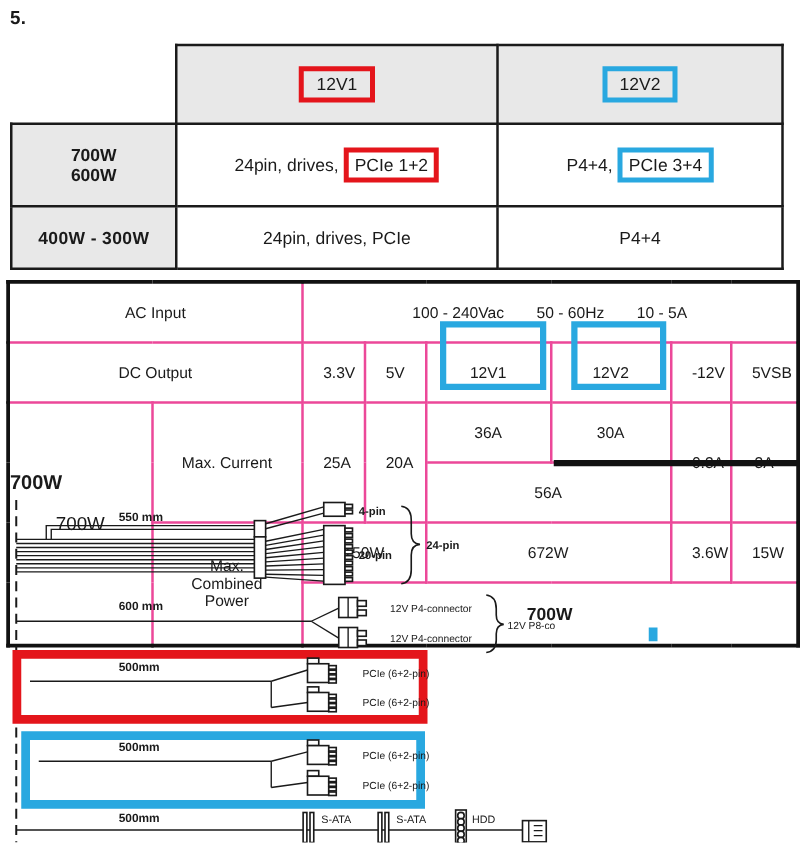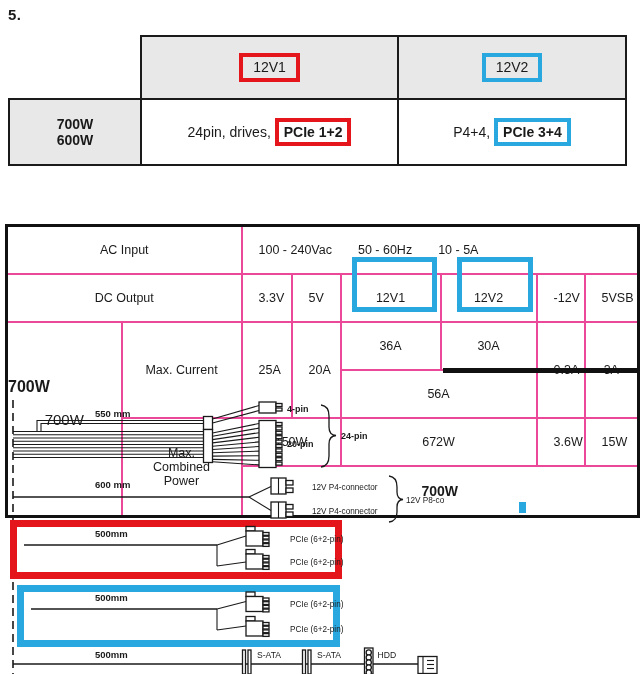--- a/index.html
+++ b/index.html
@@ -17,31 +17,31 @@
   td { text-align:center; vertical-align:middle; padding:16px; }
 
   .t1 { left:8px; top:35px; width:617px; }
   .t1 td { border:2px solid #1a1a1a; font-size:14px; }
   .t1 tr.rh { height:43px; } .t1 tr.r1 { height:55px; } .t1 tr.r2 { height:40px; } .t1 tr.r3 { height:42px; }
   .t1 .corner { border:none; background:#fff; }
   .gray { background:#e8e8e8; }
   .watt { font-weight:bold; font-size:14px; }
   .watt-sm { font-weight:bold; font-size:12.5px; letter-spacing:.3px; }
   .hbox { display:inline-block; padding:3px 10px; line-height:1.1; }
-  .ibox { display:inline-block; padding:2px 5px; line-height:1.15;font-weight:bold; }
+  .ibox { display:inline-block; padding:2px 5px; line-height:1.15; }
   .bred  { border:4px solid #e4151b; }
   .bblue { border:4px solid #29a8e0; }
 
   .t2 { left:5px; top:224px; width:632px; border:3px solid #111; }
   .t2 td { border:2px solid #ec4899; font-size:12.5px; }
   .t2 tr.ra { height:28px; } .t2 tr.rb { height:29px; } .t2 tr.rc { height:26px; }
   .t2 tr.rd { height:17px; } .t2 tr.re { height:19px;margin-left:40px; } .t2 tr.rf { height:19px; }
   .t2 .big { font-size:15px; }
   .t2 .total { font-weight:bold; font-size:14px; }
-  .acvals { display:flex; gap:26px; }
+  .acvals { display:flex; justify-content:center; gap:26px; }
 
   .overlay-box { position:absolute; border:5px solid #29a8e0; background:transparent; pointer-events:none; z-index:5; }
   .ob1 { left:352px; top:257px; width:75px; height:45px; }
   .ob2 { left:457px; top:257px; width:66px; height:45px; }
 
   .thick-bar { position:absolute; left:443px; top:368px; width:197px; height:5px; background:#111; }
 
   .section-label { position:absolute; left:8px; top:378px; font-weight:bold; font-size:16px; }
 
   
@@ -87,20 +87,25 @@
       <div>600W</div>
     </td>
     <td>
       <span>24pin, drives,</span>
       <span class="ibox bred">PCIe 1+2</span>
     </td>
     <td>
       <span>P4+4,</span>
       <span class="ibox bblue">PCIe 3+4</span>
     </td>
+  </tr>
+  <tr class="r3">
+    <td class="gray watt-sm">400W - 300W</td>
+    <td>24pin, drives, PCIe</td>
+    <td>P4+4</td>
   </tr>
 </tbody>
   </table>
 
 <table class="t2">
   <colgroup>
     <col style="width:115px">
       <col style="width:120px">
       <col style="width:50px">
       <col style="width:49px">

